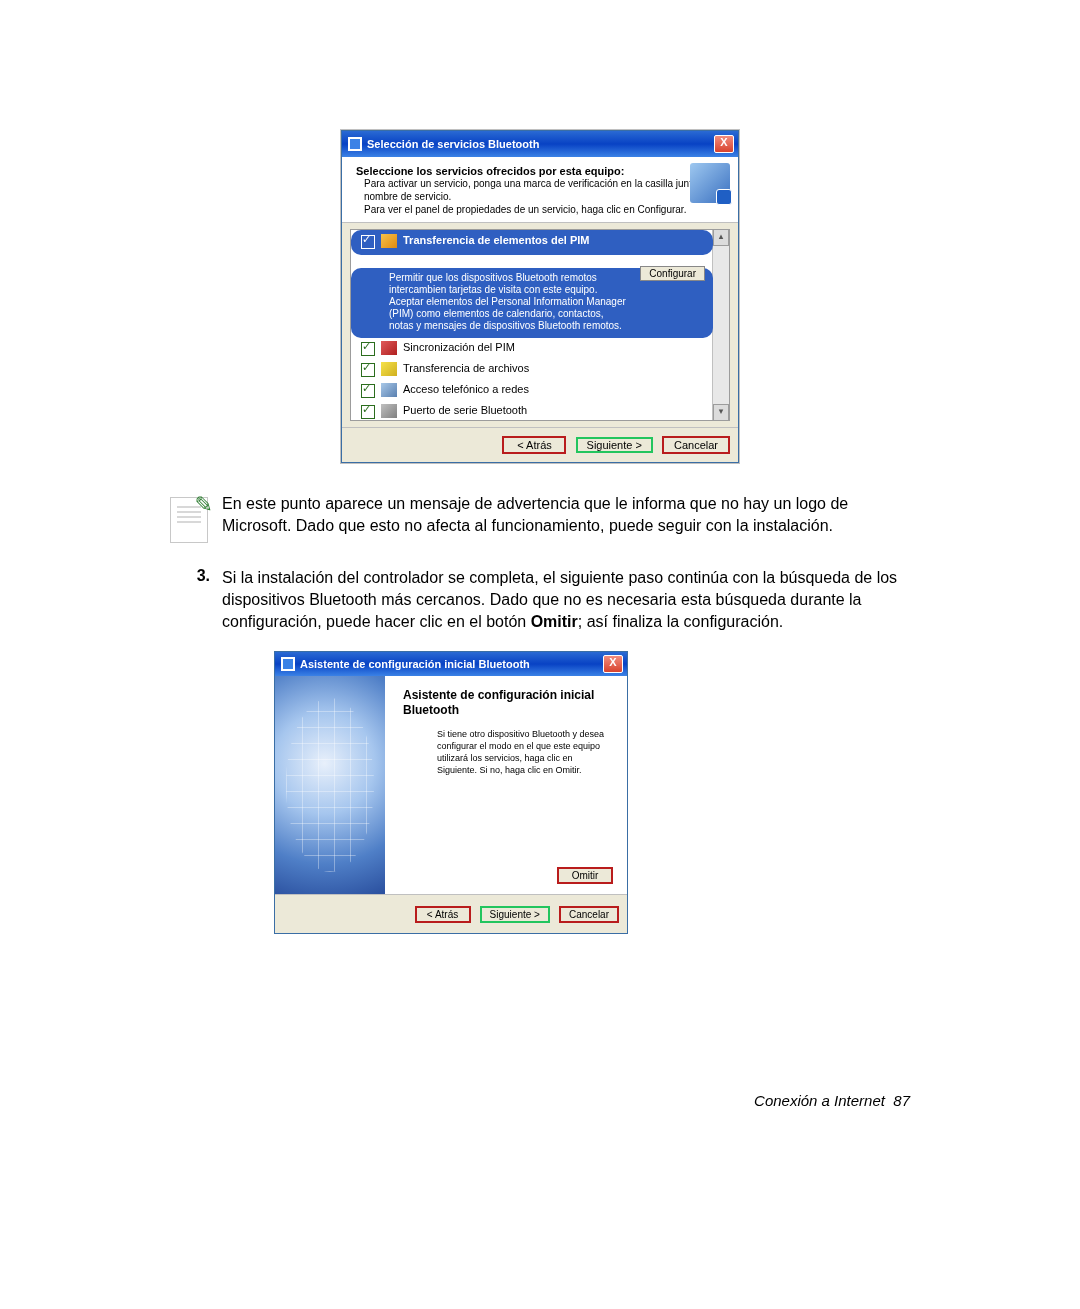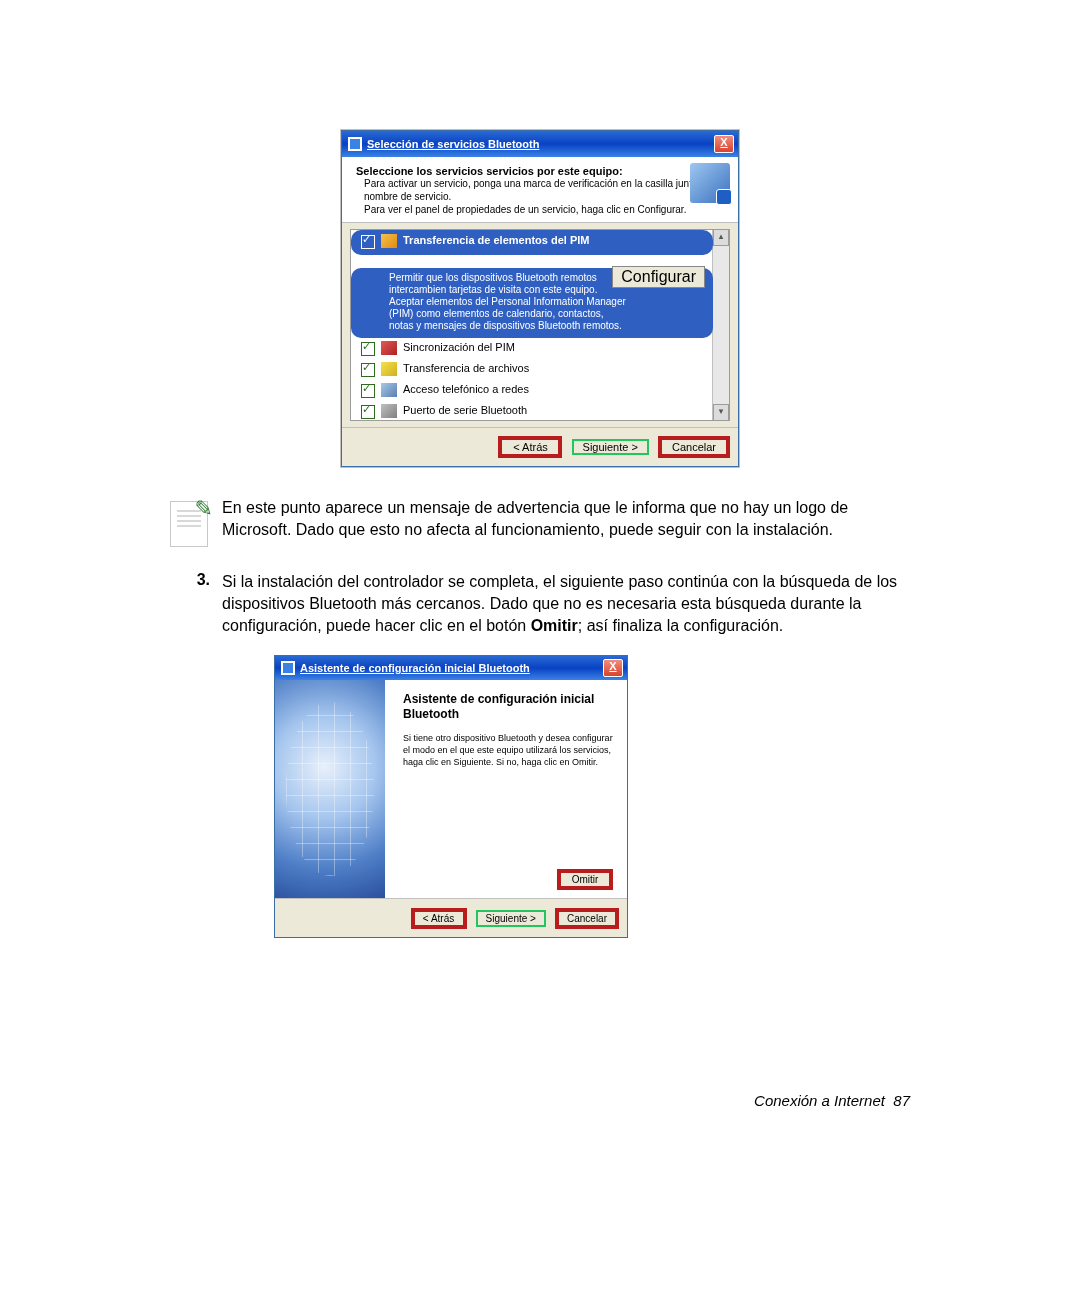--- a/index.html
+++ b/index.html
@@ -26,21 +26,20 @@
     font-size: 11px;
   }
   .titlebar {
     background: linear-gradient(to bottom, #2a6ad3, #0842c4 50%, #3b82e6);
     color: #fff;
     padding: 3px 4px 3px 6px;
     display: flex;
     align-items: center;
     font-weight: bold;
     height: 20px;
-    text-decoration: underline;
   }
   .title-icon {
     width: 14px;
     height: 14px;
     background: #fff;
     margin-right: 5px;
     display: inline-block;
     position: relative;
   }
   .title-icon::after{
@@ -118,31 +117,31 @@
     background:#2f5fc1; color:#fff;
     padding: 4px 6px 6px 10px;
     border-radius: 10px;
   }
   .sel-row .chk{ border-color:#fff; background:#2f5fc1;}
   .sel-row .chk.checked::after{color:#fff;}
   .sel-title { font-weight:bold; font-size:11px; }
   .sel-desc { font-size:10px; padding-left:38px; padding-right:86px; line-height:12px; margin-top:13px;}
   .cfg-btn {
     position:absolute; right:8px; top:36px;
-    font-size:16px; padding:1px 8px;
+    font-size:10px; padding:1px 8px;
     background:#ece9d8; border:1px solid #888;
     cursor:pointer;
   }
   .dlg-footer {
     background:#ece9d8; border-top:1px solid #c0c0c0;
     padding:8px; text-align:right;
   }
   .xpbtn {
     font-size:11px; padding:1px 10px; margin-left:6px;
-    background:#ece9d8; border:4px solid #b91c1c; cursor:pointer;
+    background:#ece9d8; border:2px solid #b91c1c; cursor:pointer;
     min-width:64px;
   }
   .xpbtn.default{ border:2px solid #22c55e; padding:0 9px;}
   
   .note-row { display:flex; margin-top:10px; }
   .note-icon {
     width:36px; height:44px; margin-right:14px; margin-top:4px; flex-shrink:0;
     background:#fff; border:1px solid #c8c8c8;
     position:relative;
   }
@@ -180,21 +179,21 @@
   }
   .wiz-img::after{
     content:""; position:absolute; left:10%; top:10%; width:80%; height:80%;
     background:
       repeating-linear-gradient(0deg, rgba(255,255,255,.35) 0 1px, transparent 1px 16px),
       repeating-linear-gradient(90deg, rgba(255,255,255,.35) 0 1px, transparent 1px 16px);
     border-radius:50%;
   }
   .wiz-right { flex:1; padding:12px 14px 8px 18px; position:relative;}
   .wiz-title { font-weight:bold; font-size:12px; line-height:15px;}
-  .wiz-desc { font-size:9px; line-height:12px; margin-top:10px;}
+  .wiz-desc { font-size:9px; line-height:12px; margin-top:10px;margin-left:34px;}
   .omit-btn-row { position:absolute; bottom:8px; right:14px;}
   .dlg2-footer{
     border-top:1px solid #c0c0c0;
     padding:8px; text-align:right; background:#ece9d8;
   }
   .xpbtn.small{ font-size:10px; min-width:56px; padding:1px 8px;}
   
   .page-footer {
     position:absolute; bottom:200px; right:170px;
     font-style:italic; font-size:15px;
@@ -214,21 +213,21 @@
 
 <div class="page">
 
   <div class="dlg">
     <div class="titlebar">
       <span class="title-icon"></span>
       <span class="title-text">Selección de servicios Bluetooth</span>
       <span class="close-btn">X</span>
     </div>
     <div class="dlg-header">
-      <div class="hdr-title">Seleccione los servicios servicios por este equipo:</div>
+      <div class="hdr-title">Seleccione los servicios ofrecidos por esta equipo:</div>
       <div class="hdr-line">Para activar un servicio, ponga una marca de verificación en la casilla junto al nombre de servicio.</div>
       <div class="hdr-line">Para ver el panel de propiedades de un servicio, haga clic en Configurar.</div>
       <div class="hdr-img"></div>
     </div>
     <div class="dlg-body">
       <div class="list-wrap">
         <div class="scrollbar-v">
           <div class="sc-btn top">▴</div>
           <div class="sc-btn bot">▾</div>
         </div>

